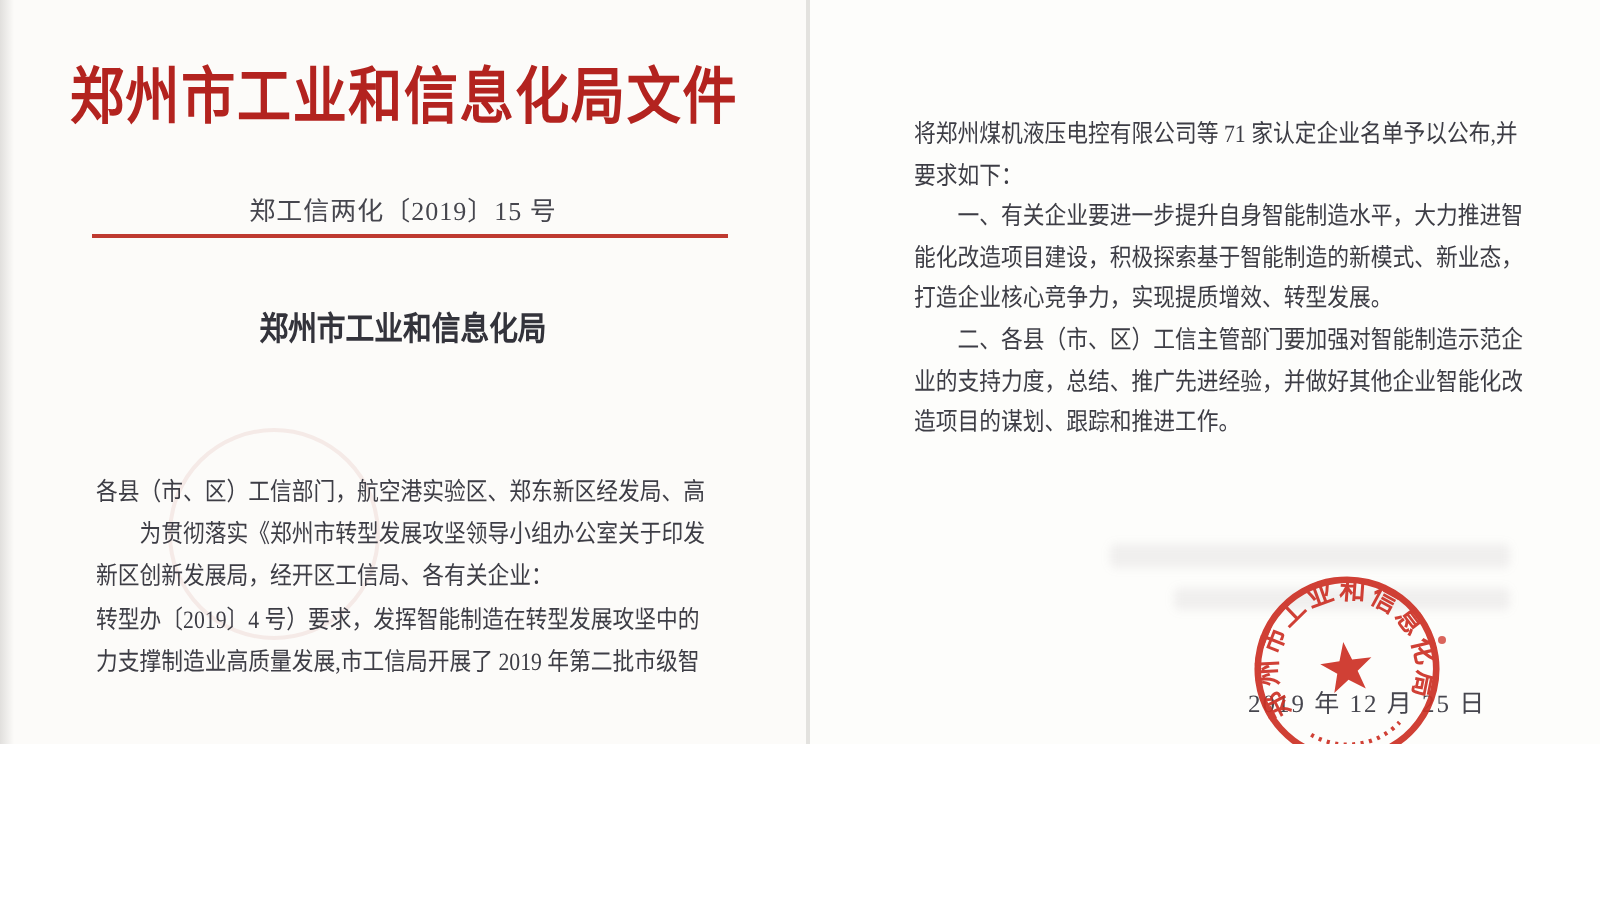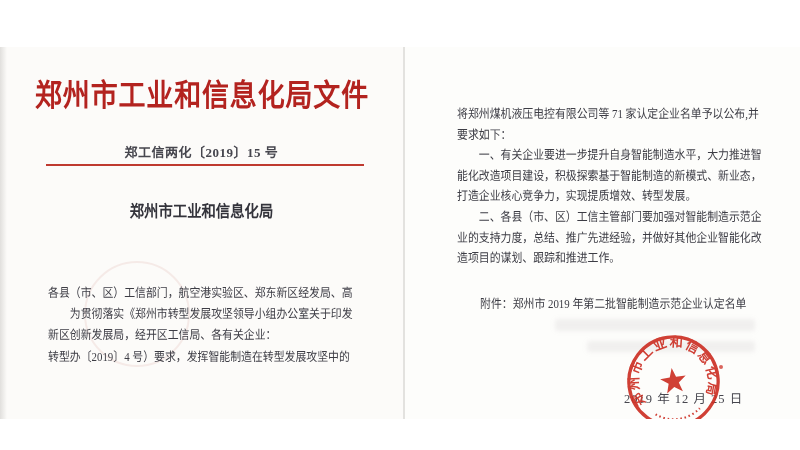--- a/index.html
+++ b/index.html
@@ -1,35 +1,35 @@
 <!DOCTYPE html>
 <html lang="zh-CN" style="--header-red: #b3231f; --rule-red: #bf3a30; --body-text: #3d3d45; --seal-red: #cd3227; --watermark-gray: #d9d6d2; --page-bg: #fcfbf9;"><head>
 <meta charset="utf-8">
 <style>
   html,body{margin:0;padding:0;background:#ffffff;}
   #shot{position:relative;width:800px;height:372px;overflow:hidden;
         font-family:"Liberation Serif","DejaVu Serif",serif;
-        background:#e5e5e5;margin-top:47px;}
+        background:#e5e5e5;}
   .page{position:absolute;top:0;height:450px;}
   #page-left{left:0;width:403px;background:var(--page-bg,#fcfbf9);}
   #page-right{left:405px;width:395px;background:#fdfdfb;}
   #page-divider{position:absolute;left:403px;top:0;width:2px;height:450px;
         background:#e3e2df;}
   #left-edge-shadow{position:absolute;left:0;top:0;width:7px;height:450px;
         background:linear-gradient(to right,rgba(60,55,50,0.14),rgba(60,55,50,0));}
 
   .sq{display:inline-block;transform:scaleX(0.87);white-space:nowrap;}
   .sq-c{transform-origin:center top;}
   .sq-l{transform-origin:left top;}
 
   .agency-header{position:absolute;top:23px;left:0;width:403px;text-align:center;
         font-size:31px;font-weight:bold;letter-spacing:1px;
         color:var(--header-red,#b3231f);}
   .doc-number{position:absolute;top:95px;left:0;width:403px;text-align:center;
-        font-size:13px;color:#46464e;letter-spacing:0.5px;font-weight:bold;}
+        font-size:13px;color:#46464e;letter-spacing:0.5px;}
   .red-rule{position:absolute;top:117px;left:46px;width:318px;height:2px;
         background:var(--rule-red,#bf3a30);}
 
   .notice-title{position:absolute;top:153px;left:0;width:403px;text-align:center;
         font-size:16.5px;font-weight:bold;color:#33333b;line-height:23px;}
 
   .body-block{position:absolute;font-size:12.5px;color:var(--body-text,#3d3d45);}
   #left-body{top:236px;left:48px;line-height:21.2px;font-family:Liberation Serif, serif;}
   #right-body{top:57px;left:52px;line-height:20.6px;}
   .body-line{white-space:nowrap;}
@@ -78,41 +78,41 @@
       <div><span class="sq sq-c">郑州市工业和信息化局</span></div>
     </div>
 
     <div id="seal-bleedthrough"></div>
 
     <div class="body-block" id="left-body">
       <div class="body-line"><span class="sq sq-l">各县（市、区）工信部门，航空港实验区、郑东新区经发局、高</span></div>
       <div class="body-line"><span class="sq sq-l">　　为贯彻落实《郑州市转型发展攻坚领导小组办公室关于印发</span></div>
       <div class="body-line"><span class="sq sq-l">新区创新发展局，经开区工信局、各有关企业：</span></div>
       <div class="body-line"><span class="sq sq-l">转型办〔2019〕4 号）要求，发挥智能制造在转型发展攻坚中的</span></div>
+      <div class="body-line"><span class="sq sq-l">力支撑制造业高质量发展,市工信局开展了 2019 年第二批市级智</span></div>
     </div>
 
     <div class="page-number">— 1 —</div>
   </div>
 
   <div id="page-divider"></div>
   <div id="left-edge-shadow"></div>
 
   <div class="page" id="page-right">
     <div class="body-block" id="right-body">
       <div class="body-line"><span class="sq sq-l">将郑州煤机液压电控有限公司等 71 家认定企业名单予以公布,并</span></div>
       <div class="body-line"><span class="sq sq-l">要求如下：</span></div>
       <div class="body-line"><span class="sq sq-l">　　一、有关企业要进一步提升自身智能制造水平，大力推进智</span></div>
       <div class="body-line"><span class="sq sq-l">能化改造项目建设，积极探索基于智能制造的新模式、新业态，</span></div>
       <div class="body-line"><span class="sq sq-l">打造企业核心竞争力，实现提质增效、转型发展。</span></div>
       <div class="body-line"><span class="sq sq-l">　　二、各县（市、区）工信主管部门要加强对智能制造示范企</span></div>
       <div class="body-line"><span class="sq sq-l">业的支持力度，总结、推广先进经验，并做好其他企业智能化改</span></div>
       <div class="body-line"><span class="sq sq-l">造项目的谋划、跟踪和推进工作。</span></div>
     </div>
 
-    <div class="attachment-line"><span class="sq sq-l">附件：郑州市 2019 年第二批智能制造示范企业认定名单</span></div>
 
     <div class="ink-smudge" id="smudge-1"></div>
     <div class="ink-smudge" id="smudge-2"></div>
 
     <div id="seal-date">2019 年 12 月 25 日</div>
 
     <svg id="official-seal" viewBox="0 0 100 100">
       <circle cx="50" cy="50" r="46" fill="none" stroke-width="3.4" style="stroke:var(--seal-red,#cd3227)"></circle>
       <path d="M50 36 L53.3 45.5 L63.3 45.7 L55.3 51.7 L58.2 61.3 L50 55.6 L41.8 61.3 L44.7 51.7 L36.7 45.7 L46.7 45.5 Z" style="fill:var(--seal-red,#cd3227)"></path>
       <path id="seal-arc" d="M 20.5 70.7 A 36 36 0 1 1 79.5 70.7" fill="none" stroke="none"></path>

